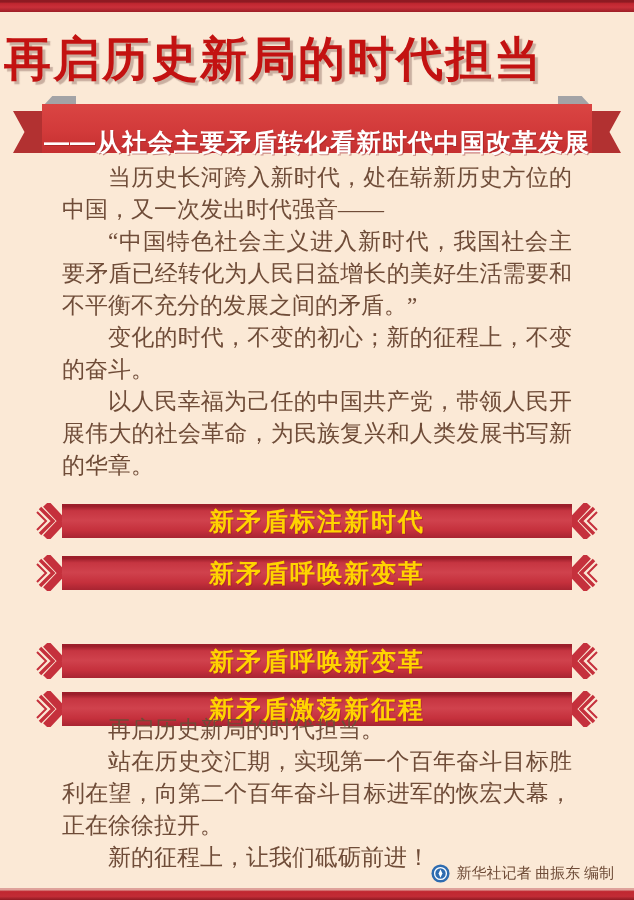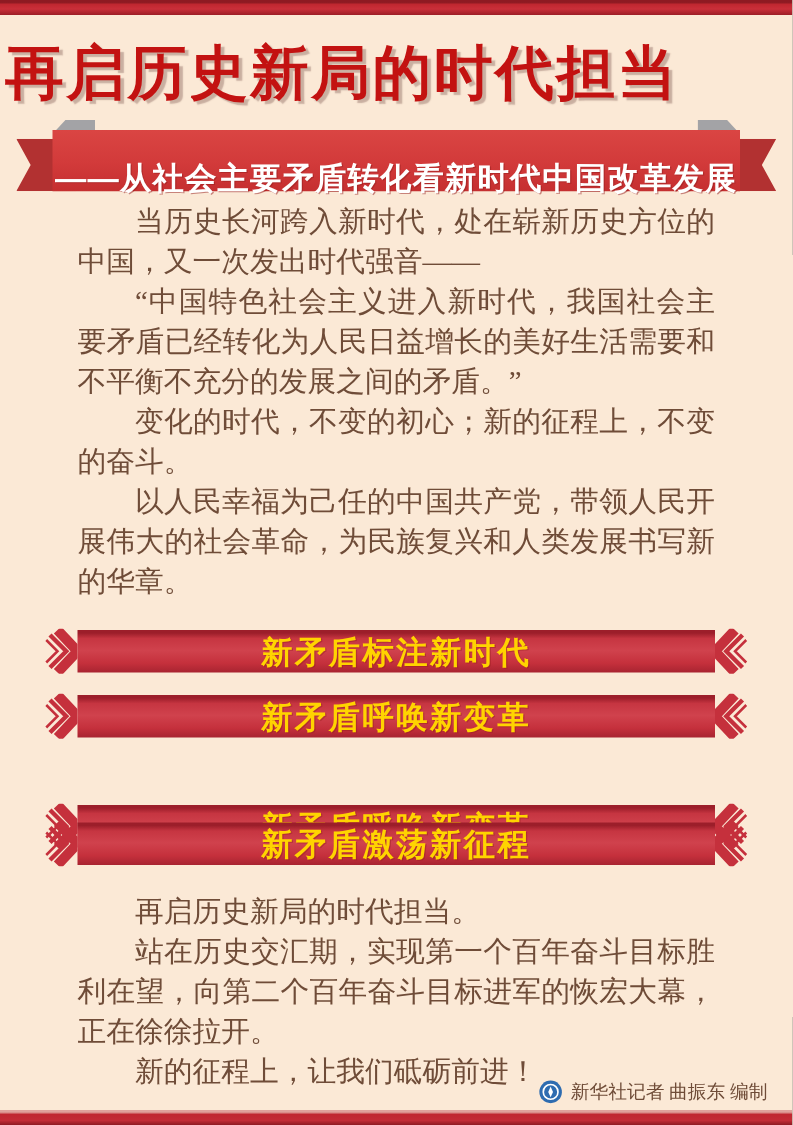--- a/index.html
+++ b/index.html
@@ -155,21 +155,21 @@
     <div class="bar">
       <span>新矛盾呼唤新变革</span>
     </div>
     <svg class="chev flip" viewBox="0 0 26 36">
       <path d="M10 1 L26 18 L10 35" stroke-width="8"></path>
       <path d="M4 5 L17 18 L4 31" stroke-width="3.5"></path>
       <path d="M1 9 L10 18 L1 27" stroke-width="2"></path>
     </svg>
   </div>
 
-  <div class="sec-banner" style="top:658px">
+  <div class="sec-banner" style="top:692px">
     <svg class="chev" viewBox="0 0 26 36">
       <path d="M10 1 L26 18 L10 35" stroke-width="8"></path>
       <path d="M4 5 L17 18 L4 31" stroke-width="3.5"></path>
       <path d="M1 9 L10 18 L1 27" stroke-width="2"></path>
     </svg>
     <div class="bar">
       <span>新矛盾激荡新征程</span>
     </div>
     <svg class="chev flip" viewBox="0 0 26 36">
       <path d="M10 1 L26 18 L10 35" stroke-width="8"></path>

